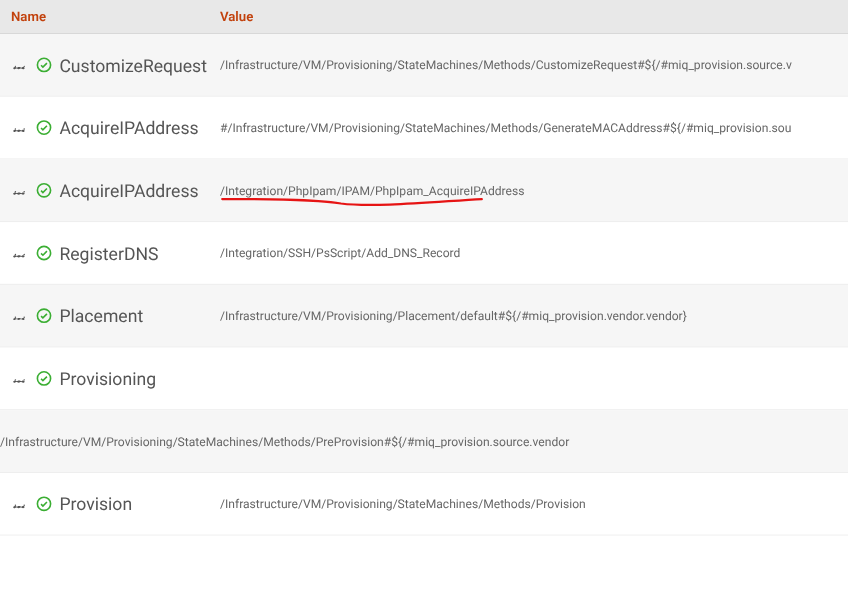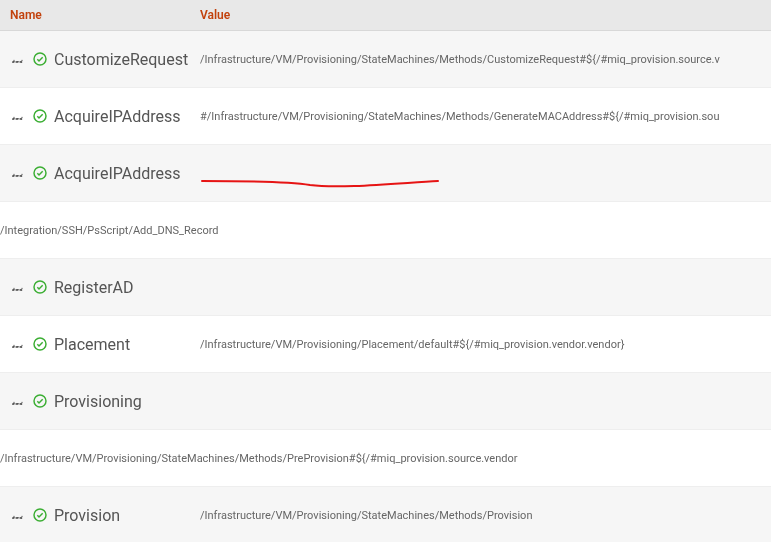--- a/index.html
+++ b/index.html
@@ -125,41 +125,39 @@
             <path d="M3 17c0-1 1-2 2-2 1.5 0 2 1 3 1s1.5-1 3-1 2 1 3 1 1.5-1 2.5-1c1 0 2 .5 2 1.5 0 1-1 1.5-2 1.5-1.5 0-2-1-3-1s-1.5 1-3 1-2-1-3-1-1.5 1-2.5 1c-1 0-2-.5-2-2z"></path>
             <circle cx="6" cy="14" r="1"></circle>
             <circle cx="18" cy="14" r="1"></circle>
           </svg></span>
         <span class="icon-check"><svg viewBox="0 0 24 24" fill="none" stroke="#3bae33" stroke-width="2.2">
             <circle cx="12" cy="12" r="9"></circle>
             <path d="M8 12.5l2.5 2.5L16 9.5" fill="none"></path>
           </svg></span>
         <span class="name-text">AcquireIPAddress</span>
       </div>
+      <div class="value-cell">/Integration/PhpIpam/IPAM/PhpIpam_AcquireIPAddress</div>
       <svg class="annotation" viewBox="0 0 240 18">
         <path d="M2 6 C 40 6, 85 6, 110 10 C 140 14, 200 8, 238 6" stroke="#e61414" stroke-width="2" fill="none" stroke-linecap="round"></path>
       </svg>
     </div>
     <div class="row">
+      <div class="name-cell">
+        <span class="icon-cog"><svg viewBox="0 0 24 24" fill="#555">
+            <path d="M3 17c0-1 1-2 2-2 1.5 0 2 1 3 1s1.5-1 3-1 2 1 3 1 1.5-1 2.5-1c1 0 2 .5 2 1.5 0 1-1 1.5-2 1.5-1.5 0-2-1-3-1s-1.5 1-3 1-2-1-3-1-1.5 1-2.5 1c-1 0-2-.5-2-2z"></path>
+            <circle cx="6" cy="14" r="1"></circle>
+            <circle cx="18" cy="14" r="1"></circle>
+          </svg></span>
+        <span class="icon-check"><svg viewBox="0 0 24 24" fill="none" stroke="#3bae33" stroke-width="2.2">
+            <circle cx="12" cy="12" r="9"></circle>
+            <path d="M8 12.5l2.5 2.5L16 9.5" fill="none"></path>
+          </svg></span>
+        <span class="name-text">RegisterDNS</span>
+      </div>
       <div class="value-cell">/Integration/SSH/PsScript/Add_DNS_Record</div>
-    </div>
-    <div class="row">
-      <div class="name-cell">
-        <span class="icon-cog"><svg viewBox="0 0 24 24" fill="#555">
-            <path d="M3 17c0-1 1-2 2-2 1.5 0 2 1 3 1s1.5-1 3-1 2 1 3 1 1.5-1 2.5-1c1 0 2 .5 2 1.5 0 1-1 1.5-2 1.5-1.5 0-2-1-3-1s-1.5 1-3 1-2-1-3-1-1.5 1-2.5 1c-1 0-2-.5-2-2z"></path>
-            <circle cx="6" cy="14" r="1"></circle>
-            <circle cx="18" cy="14" r="1"></circle>
-          </svg></span>
-        <span class="icon-check"><svg viewBox="0 0 24 24" fill="none" stroke="#3bae33" stroke-width="2.2">
-            <circle cx="12" cy="12" r="9"></circle>
-            <path d="M8 12.5l2.5 2.5L16 9.5" fill="none"></path>
-          </svg></span>
-        <span class="name-text">RegisterAD</span>
-      </div>
-      <div class="value-cell"></div>
     </div>
     <div class="row">
       <div class="name-cell">
         <span class="icon-cog"><svg viewBox="0 0 24 24" fill="#555">
             <path d="M3 17c0-1 1-2 2-2 1.5 0 2 1 3 1s1.5-1 3-1 2 1 3 1 1.5-1 2.5-1c1 0 2 .5 2 1.5 0 1-1 1.5-2 1.5-1.5 0-2-1-3-1s-1.5 1-3 1-2-1-3-1-1.5 1-2.5 1c-1 0-2-.5-2-2z"></path>
             <circle cx="6" cy="14" r="1"></circle>
             <circle cx="18" cy="14" r="1"></circle>
           </svg></span>
         <span class="icon-check"><svg viewBox="0 0 24 24" fill="none" stroke="#3bae33" stroke-width="2.2">
             <circle cx="12" cy="12" r="9"></circle>

